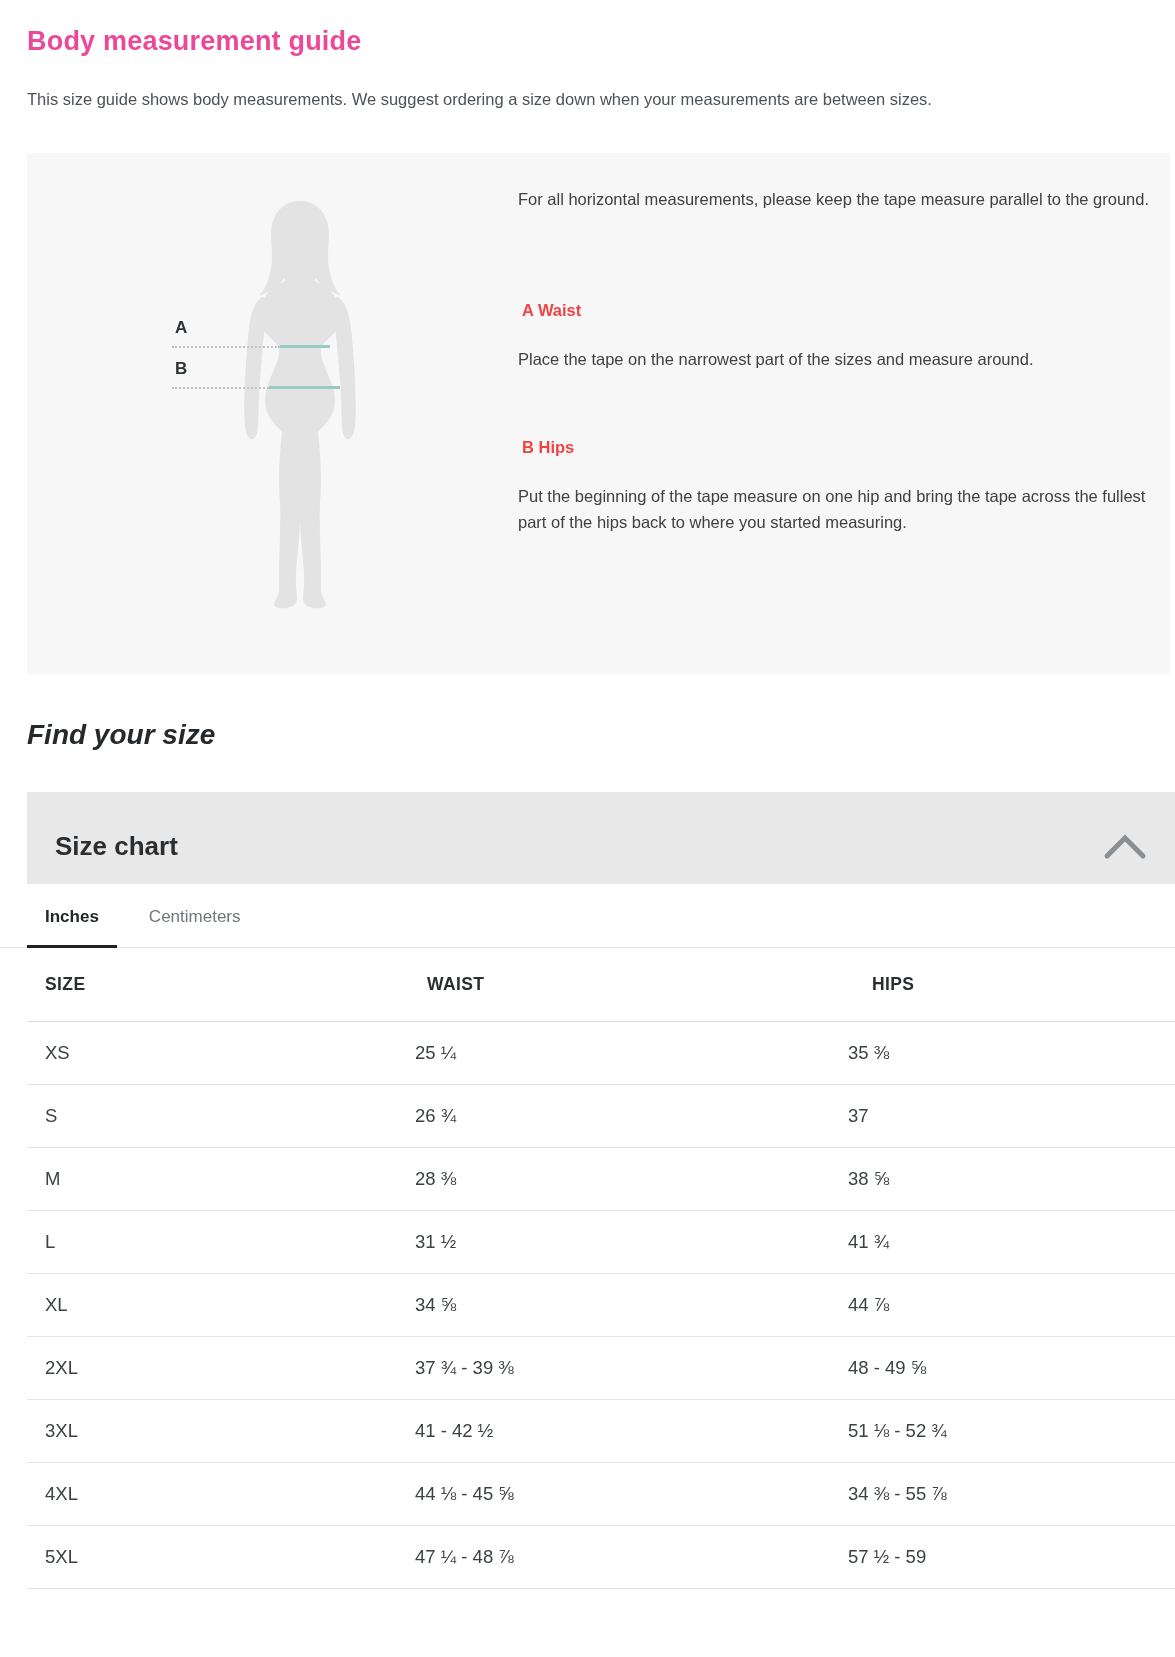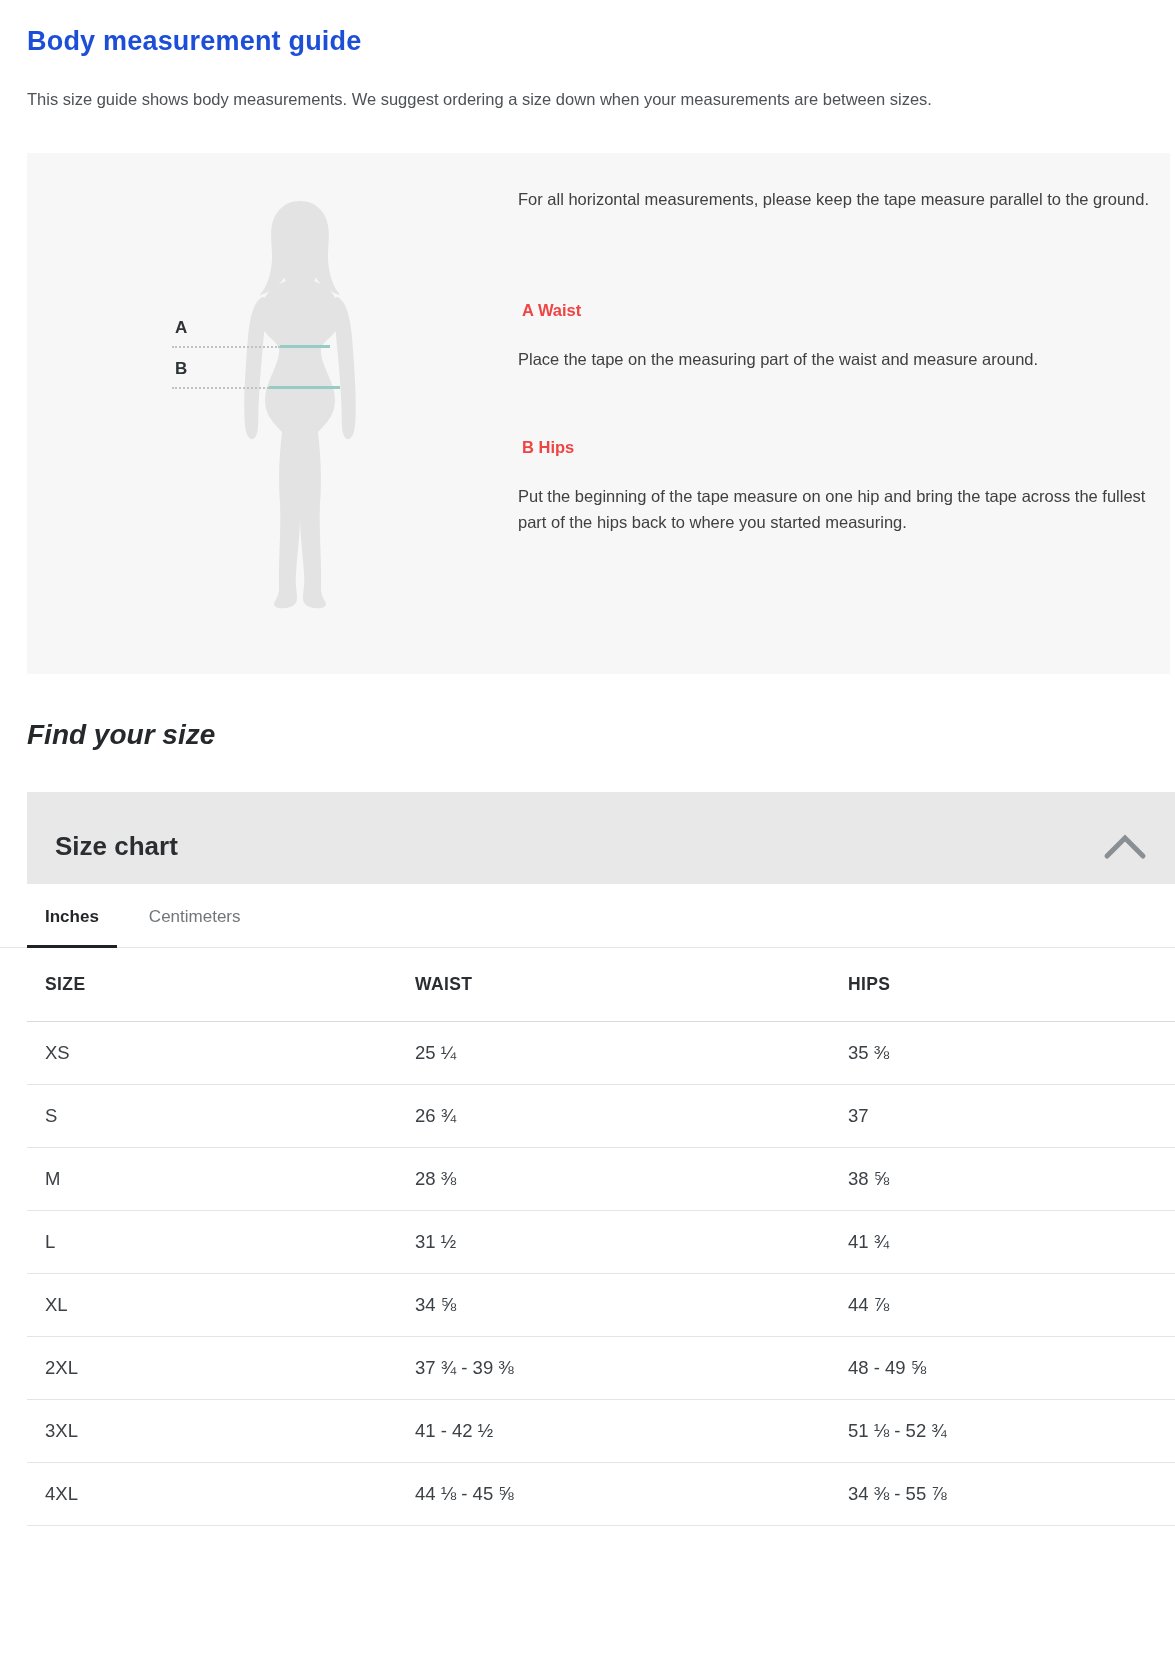--- a/index.html
+++ b/index.html
@@ -12,21 +12,21 @@
     position: relative;
     width: 1175px;
     height: 1657px;
     background: #ffffff;
     overflow: hidden;
   }
 
   
   .page-title {
     position: absolute; left: 27px; top: 26px;
-    font-size: 27px; font-weight: bold; color: #1d4ed8;
+    font-size: 27px; font-weight: bold; color: #ec4899;
     letter-spacing: 0.2px;
   }
   .page-intro {
     position: absolute; left: 27px; top: 90px;
     font-size: 16.5px; color: #4d5257; width: 1100px;
   }
 
   
   .guide-panel {
     position: absolute; left: 27px; top: 153px;
@@ -117,20 +117,21 @@
   .t-row {
     display: grid;
     grid-template-columns: 370px 433px 1fr;
     align-items: center;
   }
   .t-head {
     height: 74px;
     border-bottom: 1px solid #d9d9d9;
     font-size: 17.5px; font-weight: bold; color: #2b2e31;
     letter-spacing: 0.4px;
+    gap: 12px;
   }
   .t-data {
     height: 63px;
     border-bottom: 1px solid #e4e4e4;
     font-size: 18.5px; color: #3c4146;
   }
   .t-row > div { padding-left: 18px; }
 </style>
 </head>
 <body>
@@ -183,21 +184,21 @@
 
     <span class="marker marker-b">B</span>
     <div class="measure-line line-b">
       <span class="dotted"></span>
       <span class="tape" style="background:#96ccc3"></span>
     </div>
 
     <p class="guide-text gt-instruction">For all horizontal measurements, please keep the tape measure parallel to the ground.</p>
 
     <p class="guide-label gl-waist">A Waist</p>
-    <p class="guide-text gt-waist">Place the tape on the measuring part of the waist and measure around.</p>
+    <p class="guide-text gt-waist">Place the tape on the narrowest part of the sizes and measure around.</p>
 
     <p class="guide-label gl-hips">B Hips</p>
     <p class="guide-text gt-hips">Put the beginning of the tape measure on one hip and bring the tape across the fullest part of the hips back to where you started measuring.</p>
   </div>
 
   <h2 class="find-size-title">Find your size</h2>
 
   <div class="chart-header">
     <span class="chart-header-title">Size chart</span>
     <svg class="chevron" width="44" height="28" viewBox="0 0 44 28" xmlns="http://www.w3.org/2000/svg">
@@ -250,15 +251,20 @@
     <div class="t-row t-data">
       <div>3XL</div>
       <div>41 - 42 ½</div>
       <div>51 ⅛ - 52 ¾</div>
     </div>
     <div class="t-row t-data">
       <div>4XL</div>
       <div>44 ⅛ - 45 ⅝</div>
       <div>34 ⅜ - 55 ⅞</div>
     </div>
+    <div class="t-row t-data">
+      <div>5XL</div>
+      <div>47 ¼ - 48 ⅞</div>
+      <div>57 ½ - 59</div>
+    </div>
   </div>
 
 </div>
 
 </body></html>

